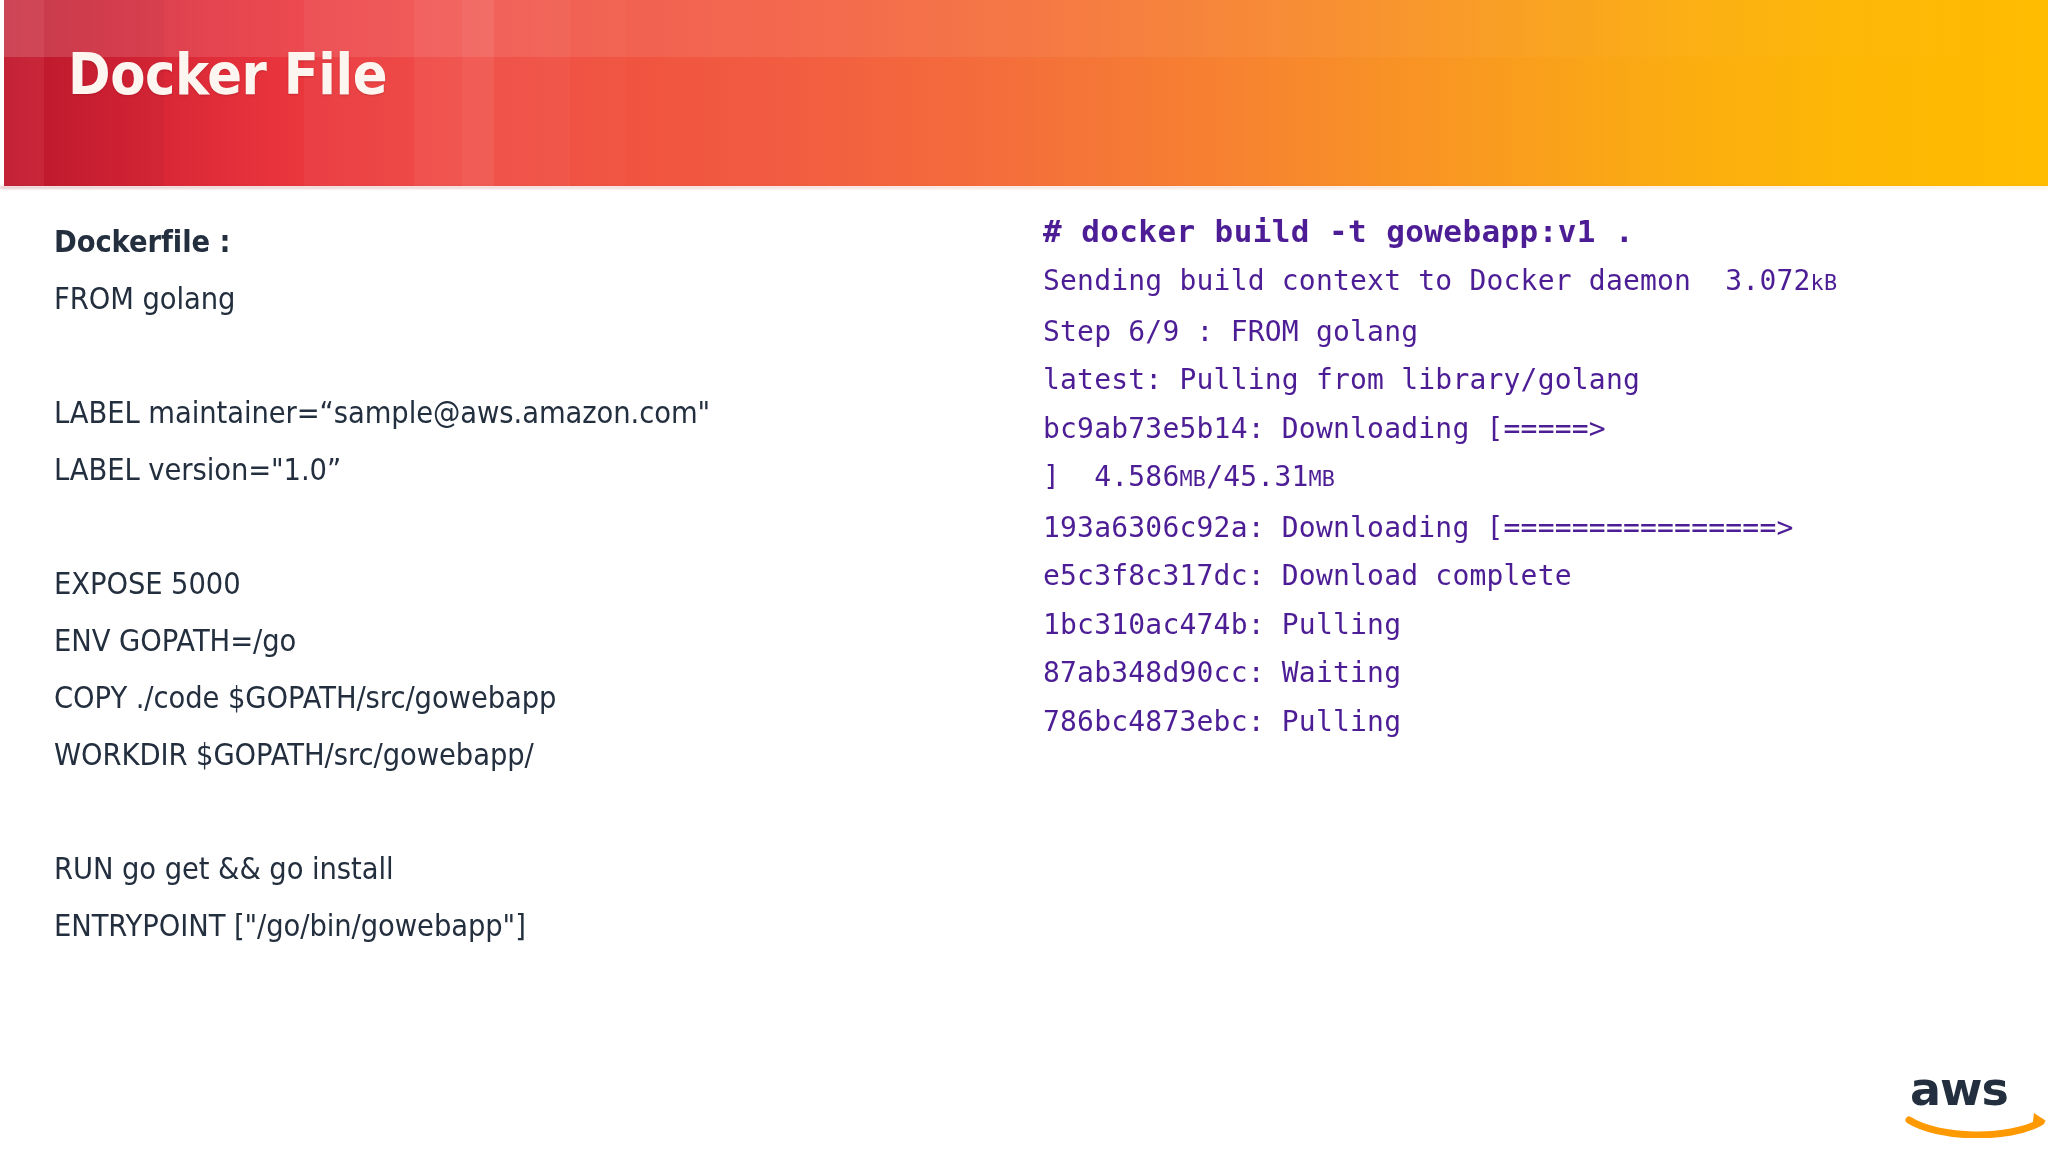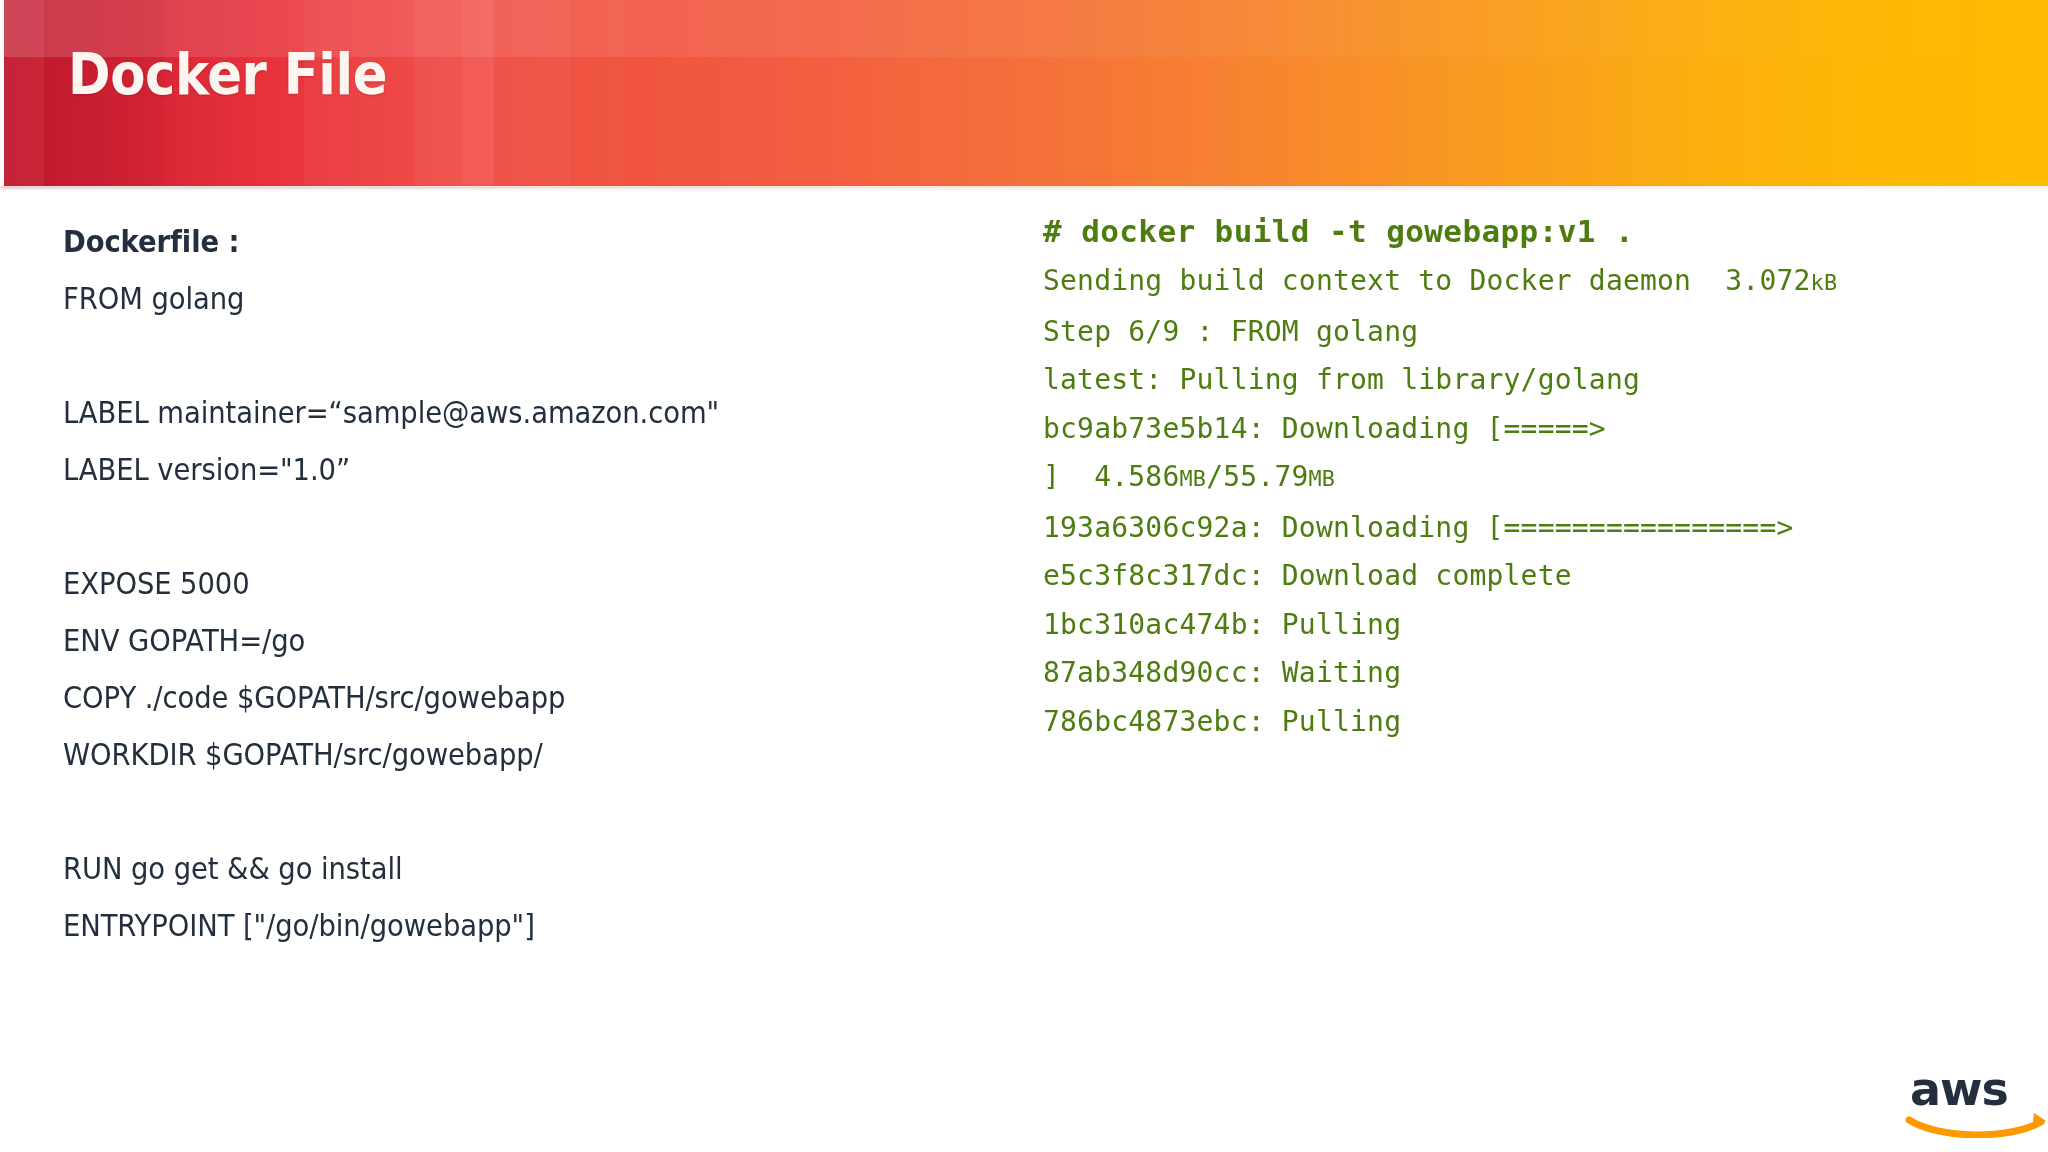--- a/index.html
+++ b/index.html
@@ -109,21 +109,21 @@
     line-height: 1.0;
     white-space: nowrap;
     transform: scaleX(0.90);
     transform-origin: left top;
     text-shadow: 0 1px 2px rgba(120,10,20,0.30);
   }
 
   
   .dockerfile-col {
     position: absolute;
-    left: 63px;
+    left: 54px;
     top: 213px;
     width: 720px;
   }
   .df-line {
     font-family: "DejaVu Sans", "Liberation Sans", sans-serif;
     font-size: 31px;
     line-height: 57px;
     color: #232f3e;
     white-space: pre;
     transform: scaleX(0.885);
@@ -137,21 +137,21 @@
   .terminal-col {
     position: absolute;
     left: 1043px;
     top: 205px;
     width: 1005px;
   }
   .tm-line {
     font-family: "DejaVu Sans Mono", "Liberation Mono", monospace;
     font-size: 28px;
     line-height: 48.5px;
-    color: #4d7c0f;
+    color: #4c1d95;
     white-space: pre;
     letter-spacing: 0.2px;
   }
   .tm-line.bold {
     font-weight: 700;
     font-size: 31px;
     line-height: 52px;
     letter-spacing: 0.4px;
   }
   .sc { font-size: 0.78em; }
@@ -203,21 +203,21 @@
     </div>
 </div>
 
 <div class="terminal-col">
   <div class="tm-line bold"># docker build -t gowebapp:v1 .</div>
   <div id="terminal-lines">
       <div class="tm-line"><span>Sending build context to Docker daemon  3.072</span><span class="sc">kB</span></div>
       <div class="tm-line"><span>Step 6/9 : FROM golang</span></div>
       <div class="tm-line"><span>latest: Pulling from library/golang</span></div>
       <div class="tm-line"><span>bc9ab73e5b14: Downloading [=====&gt;</span></div>
-      <div class="tm-line"><span>]  4.586</span><span class="sc">MB</span><span>/55.79</span><span class="sc">MB</span></div>
+      <div class="tm-line"><span>]  4.586</span><span class="sc">MB</span><span>/45.31</span><span class="sc">MB</span></div>
       <div class="tm-line"><span>193a6306c92a: Downloading [================&gt;</span></div>
       <div class="tm-line"><span>e5c3f8c317dc: Download complete</span></div>
       <div class="tm-line"><span>1bc310ac474b: Pulling</span></div>
       <div class="tm-line"><span>87ab348d90cc: Waiting</span></div>
       <div class="tm-line"><span>786bc4873ebc: Pulling</span></div>
     </div>
 </div>
 
 <div class="aws-logo">
   <svg viewBox="0 0 150 78" width="150" height="78" aria-label="aws">

